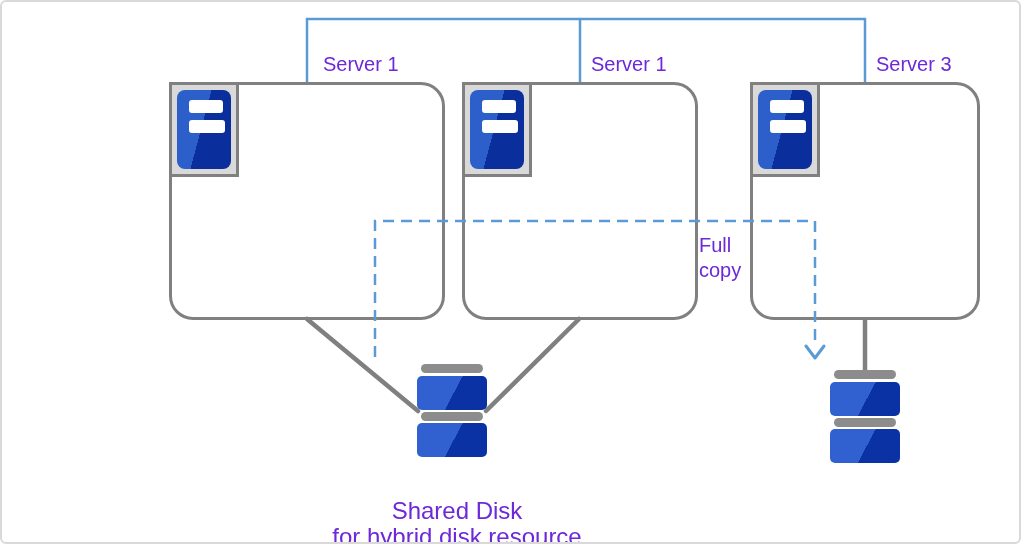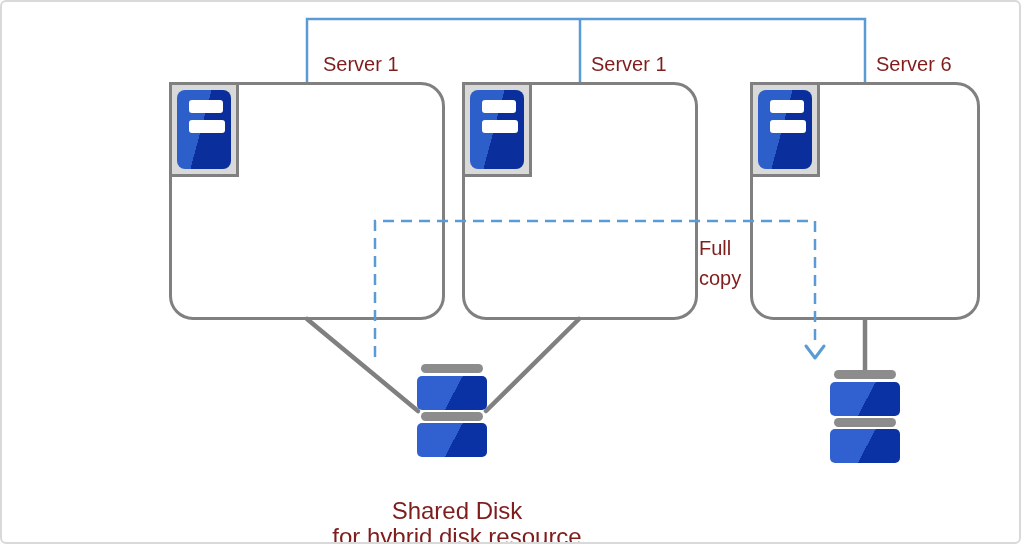--- a/index.html
+++ b/index.html
@@ -1,19 +1,19 @@
 <!DOCTYPE html>
 <html><head>
 <meta charset="utf-8">
 <style>
   html,body { margin:0; padding:0; background:#fff; }
   .stage {
     position:relative; width:1021px; height:544px; box-sizing:border-box;
     background:#ffffff; border:2px solid #d9d9d9; border-radius:6px;
-    overflow:hidden; font-family:"Liberation Sans", sans-serif; color:#7f1d1d;
+    overflow:hidden; font-family:"Liberation Sans", sans-serif; color:#6d28d9;
   }
   
   .server-box {
     position:absolute; box-sizing:border-box; background:#ffffff;
     border:3px solid #808080; border-radius:24px;
   }
   .box1 { left:167px; top:80px; width:276px; height:238px; }
   .box2 { left:460px; top:80px; width:236px; height:238px; }
   .box3 { left:748px; top:80px; width:230px; height:238px; }
 
@@ -52,21 +52,21 @@
   }
   .disk-icon .c1 { top:12px; }
   .disk-icon .c2 { top:59px; }
 
   
   .lbl { position:absolute; font-size:20px; line-height:24px; white-space:nowrap; }
   .srv1 { left:321px; top:50px; }
   .srv2 { left:589px; top:50px; }
   .srv3 { left:874px; top:50px; }
   .multiline { white-space:pre-line; }
-  .fullcopy { left:697px; top:231px; width:54px; line-height:30px; }
+  .fullcopy { left:697px; top:231px; width:54px; line-height:25px; }
   .disk-caption { position:absolute; top:496px; width:300px; text-align:center;
                   font-size:24px; line-height:26px; white-space:pre-line; }
   .cap-shared { left:305px; }
   .cap-hybrid { left:711px; }
 </style>
 </head>
 <body>
 
 <div class="stage">
 
@@ -114,21 +114,21 @@
   </div>
   <div class="disk-icon d-hybrid">
     <div class="platter p1"></div>
     <div class="cyl c1"></div>
     <div class="platter p2"></div>
     <div class="cyl c2"></div>
   </div>
 
   <div class="lbl srv1">Server 1</div>
   <div class="lbl srv2">Server 1</div>
-  <div class="lbl srv3">Server 6</div>
+  <div class="lbl srv3">Server 3</div>
 
   <div class="lbl multiline fullcopy">Full
 copy</div>
 
   <div class="disk-caption cap-shared">Shared Disk
 for hybrid disk resource</div>
 
 </div>
 
 </body></html>

